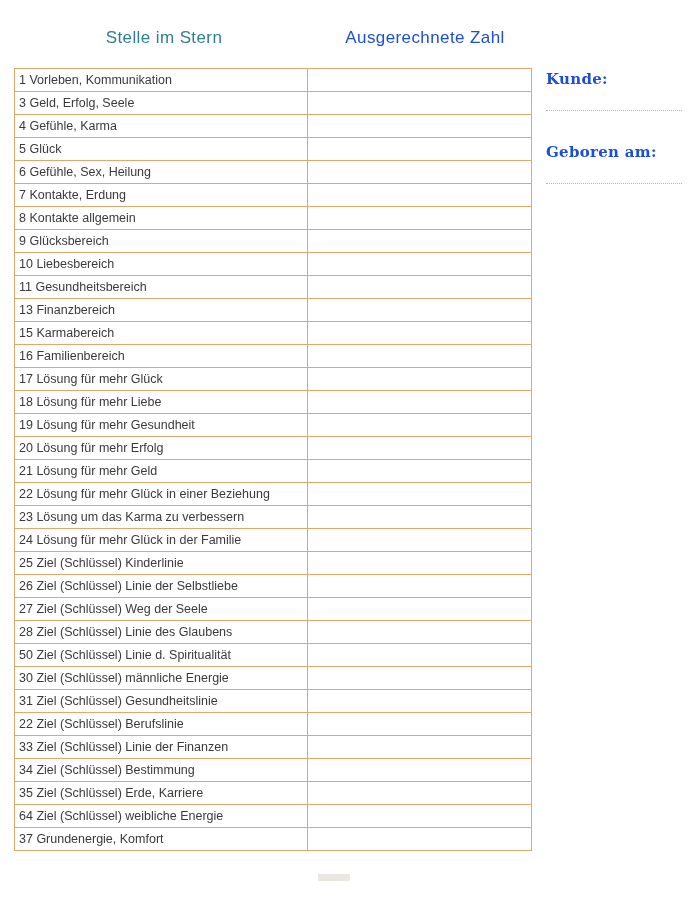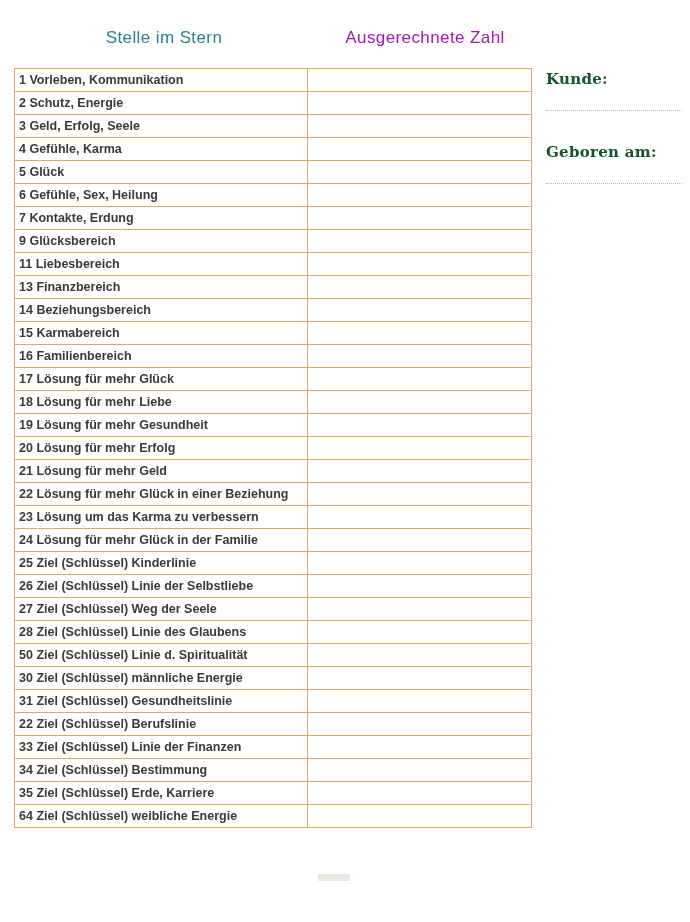--- a/index.html
+++ b/index.html
@@ -34,36 +34,35 @@
     margin-left: 14px;
     text-align: center;
     font-size: 17px;
     color: #2f7f8f;
     letter-spacing: 0.4px;
   }
   .heading-zahl {
     width: 222px;
     text-align: center;
     font-size: 17px;
-    color: #a21caf;
+    color: #1d4ed8;
     letter-spacing: 0.4px;
   }
 
   
   .table-wrap {
     position: absolute;
     left: 14px;
     top: 68px;
     width: 511px;
   }
   table.star-table {
     border-collapse: collapse;
     width: 511px;
     table-layout: fixed;
-    font-weight: bold;
   }
   table.star-table td {
     border: 1px solid #e0a869;
     height: 22px;
     padding: 0 0 0 4px;
     font-size: 12.5px;
     line-height: 22px;
     color: #3a3a3a;
     vertical-align: middle;
     white-space: nowrap;
@@ -81,21 +80,21 @@
   
   .side {
     position: absolute;
     left: 544px;
     top: 70px;
     width: 140px;
   }
   .side-label {
     font-family: "DejaVu Serif", serif;
     font-size: 15px;
-    color: #14532d;
+    color: #1d4ed8;
     letter-spacing: 0.3px;
     margin: 0 0 6px 2px;
     font-weight: bold;
   }
   .dotted-line {
     height: 16px;
     border-bottom: 1px dotted #bfb8a8;
     margin: 0 2px 22px 2px;
   }
   .side-block-2 {
@@ -125,60 +124,60 @@
   </div>
 
   <div class="table-wrap">
     <table class="star-table">
       <tbody>
           <tr>
             <td class="col-label">1 Vorleben, Kommunikation</td>
             <td class="col-value"></td>
           </tr>
           <tr>
-            <td class="col-label">2 Schutz, Energie</td>
-            <td class="col-value"></td>
-          </tr>
-          <tr>
             <td class="col-label">3 Geld, Erfolg, Seele</td>
             <td class="col-value"></td>
           </tr>
           <tr>
             <td class="col-label">4 Gefühle, Karma</td>
             <td class="col-value"></td>
           </tr>
           <tr>
             <td class="col-label">5 Glück</td>
             <td class="col-value"></td>
           </tr>
           <tr>
             <td class="col-label">6 Gefühle, Sex, Heilung</td>
             <td class="col-value"></td>
           </tr>
           <tr>
             <td class="col-label">7 Kontakte, Erdung</td>
             <td class="col-value"></td>
           </tr>
           <tr>
+            <td class="col-label">8 Kontakte allgemein</td>
+            <td class="col-value"></td>
+          </tr>
+          <tr>
             <td class="col-label">9 Glücksbereich</td>
             <td class="col-value"></td>
           </tr>
           <tr>
-            <td class="col-label">11 Liebesbereich</td>
+            <td class="col-label">10 Liebesbereich</td>
+            <td class="col-value"></td>
+          </tr>
+          <tr>
+            <td class="col-label">11 Gesundheitsbereich</td>
             <td class="col-value"></td>
           </tr>
           <tr>
             <td class="col-label">13 Finanzbereich</td>
             <td class="col-value"></td>
           </tr>
           <tr>
-            <td class="col-label">14 Beziehungsbereich</td>
-            <td class="col-value"></td>
-          </tr>
-          <tr>
             <td class="col-label">15 Karmabereich</td>
             <td class="col-value"></td>
           </tr>
           <tr>
             <td class="col-label">16 Familienbereich</td>
             <td class="col-value"></td>
           </tr>
           <tr>
             <td class="col-label">17 Lösung für mehr Glück</td>
             <td class="col-value"></td>
@@ -250,20 +249,24 @@
           <tr>
             <td class="col-label">34 Ziel (Schlüssel) Bestimmung</td>
             <td class="col-value"></td>
           </tr>
           <tr>
             <td class="col-label">35 Ziel (Schlüssel) Erde, Karriere</td>
             <td class="col-value"></td>
           </tr>
           <tr>
             <td class="col-label">64 Ziel (Schlüssel) weibliche Energie</td>
+            <td class="col-value"></td>
+          </tr>
+          <tr>
+            <td class="col-label">37 Grundenergie, Komfort</td>
             <td class="col-value"></td>
           </tr>
         </tbody>
     </table>
   </div>
 
   <div class="side">
     <div class="side-label">Kunde:</div>
     <div class="dotted-line"></div>
 

